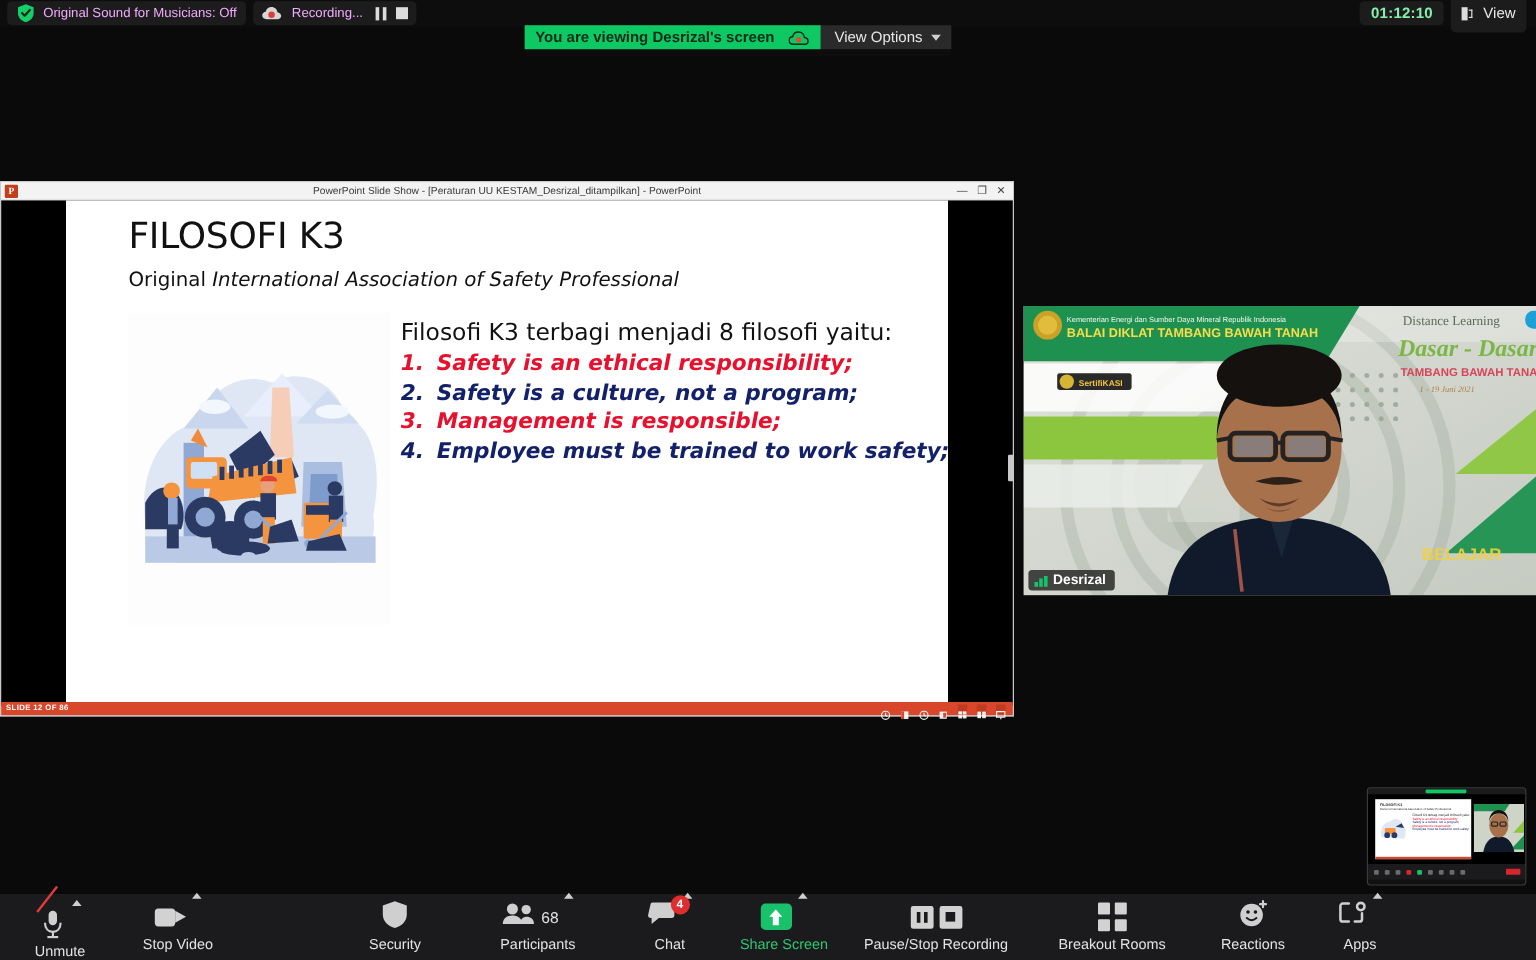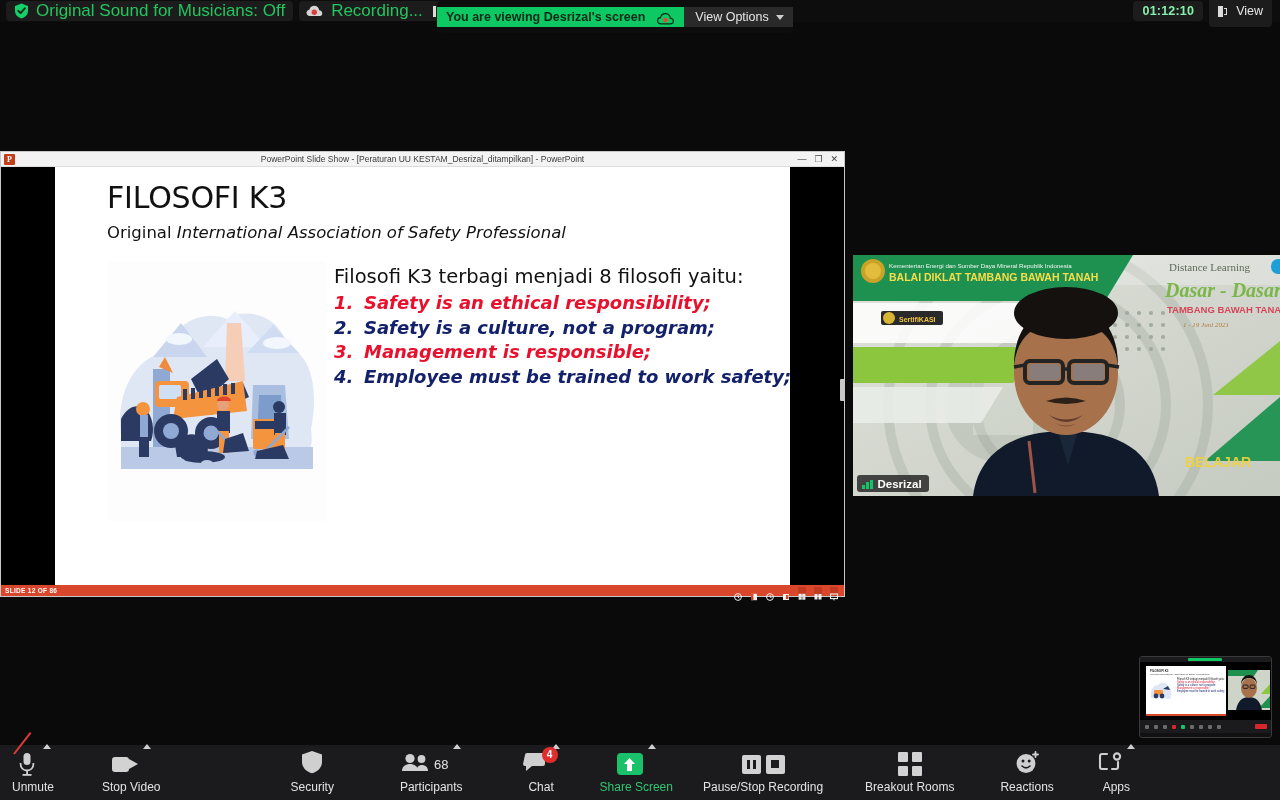--- a/index.html
+++ b/index.html
@@ -13,38 +13,38 @@
 
   
   .topbar {
     position: absolute; top: 0; left: 0; width: 1280px; height: 22px;
     background: #0d0d0d; display: flex; align-items: center;
   }
   .pill {
     display: flex; align-items: center; height: 20px;
     background: #1c1c1c; border-radius: 4px; padding: 0 8px; gap: 7px;
   }
-  .pill-txt { color: #22c55e; font-size: 17px; white-space: nowrap; }
+  .pill-txt { color: #f0abfc; font-size: 11px; white-space: nowrap; }
   .shield-green {
     width: 15px; height: 16px; position: relative; flex: none;
   }
   .shield-green svg { display: block; }
 
   .rec-pill { margin-left: 6px; padding: 0 7px; gap: 8px; }
   .rec-cloud { width: 17px; height: 14px; position: relative; flex:none; }
   .rec-ctrl { display: flex; gap: 8px; align-items: center; margin-left: 2px; }
   .ic-pause { width: 9px; height: 11px; position: relative; }
   .ic-pause::before, .ic-pause::after {
     content: ""; position: absolute; top: 0; width: 3px; height: 11px; background: #dcdcdc;
   }
   .ic-pause::before { left: 0; } .ic-pause::after { right: 0; }
   .ic-stop { width: 10px; height: 10px; background: #dcdcdc; }
 
   .share-banner {
-    position: absolute; left: 437px; top: 1px;
+    position: absolute; left: 437px; top: 15px;
     height: 32px; display: flex; align-items: center;
     background: #0d0d0d; border-radius: 4px; overflow: hidden;
   }
   .share-green {
     background: #0ec963; height: 20px; display: flex; align-items: center;
     padding: 0 9px; gap: 12px;
   }
   .share-green .lbl { color: #0b2a18; font-size: 12.5px; font-weight: 600; white-space: nowrap; }
   .cloud-ic { width: 18px; height: 13px; position: relative; }
   .viewopt {
@@ -605,21 +605,21 @@
         <i></i>
         <i></i>
         <i></i>
         <i></i>
       <span class="endr"></span>
     </div>
   </div>
 
   <div class="toolbar">
 
-    <div class="tb-item" style="margin-left:12px;">
+    <div class="tb-item" style="margin-left:29px;justify-content:flex-end;">
       <div class="tb-pair">
         <div class="tb-ico">
           <span class="mic-wrap">
             <svg width="22" height="25" viewBox="0 0 22 25">
               <rect x="7.5" y="1" width="7" height="12" rx="3.5" fill="#cfcfcf"></rect>
               <path d="M4.5 11 C4.5 16 7.5 18.5 11 18.5 C14.5 18.5 17.5 16 17.5 11" stroke="#cfcfcf" stroke-width="1.8" fill="none"></path>
               <rect x="10.2" y="18.5" width="1.8" height="4" fill="#cfcfcf"></rect>
               <rect x="6.5" y="22" width="9" height="1.8" fill="#cfcfcf"></rect>
             </svg>
             <span class="slash"></span>

